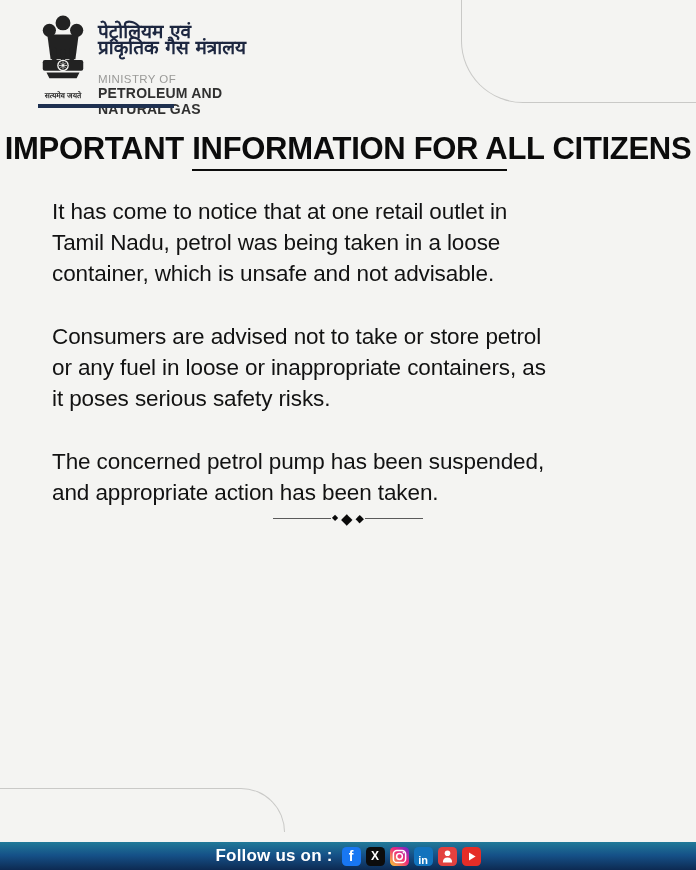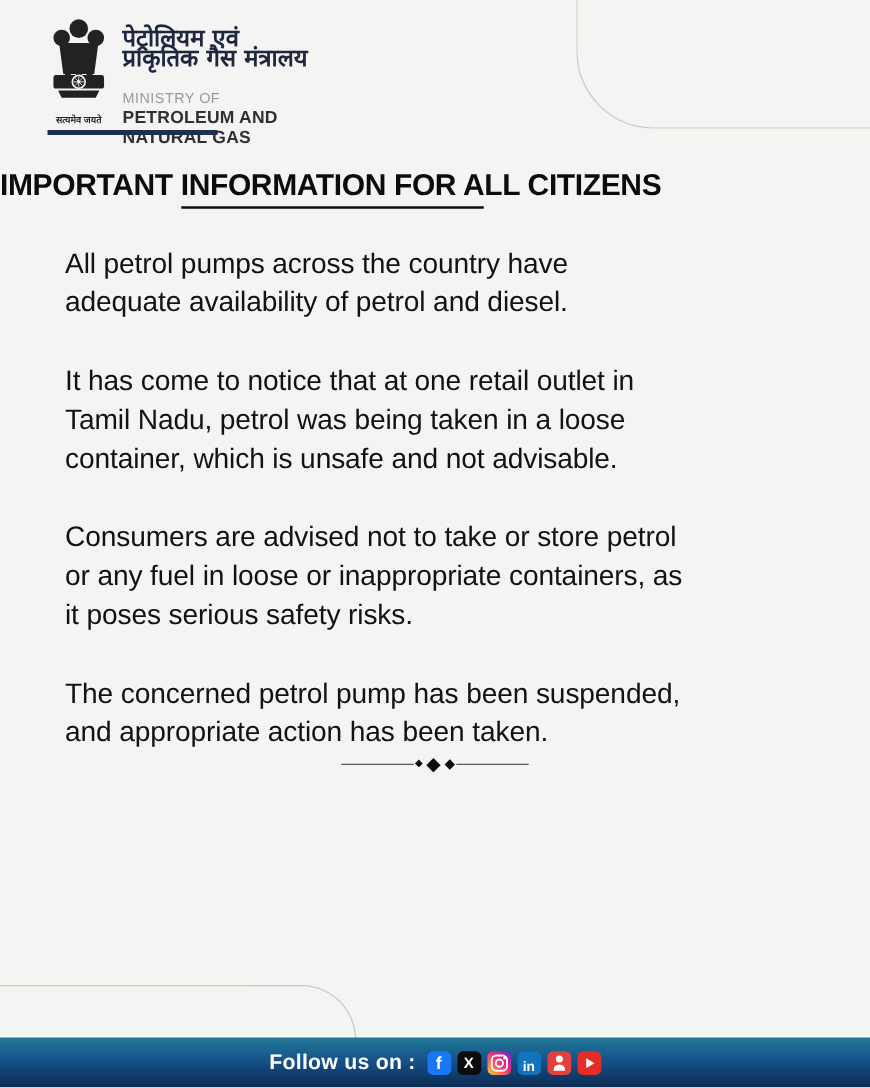--- a/index.html
+++ b/index.html
@@ -46,22 +46,22 @@
     font-size:14px;font-weight:800;color:#303030;
     letter-spacing:.2px;line-height:15.5px;
   }
   .header-rule{
     position:absolute;top:104px;left:38px;
     width:136px;height:3.5px;background:#1e3050;
   }
   
   main{position:absolute;top:133px;left:0;right:0;}
   h1{
-    margin:0;text-align:left;
-    font-size:24px;font-weight:700;letter-spacing:-.3px;
+    margin:0;text-align:center;
+    font-size:31px;font-weight:700;letter-spacing:-.3px;
     line-height:31px;color:#0c0c0c;
   }
   h1 .u{border-bottom:2.5px solid #0c0c0c;padding-bottom:3px;}
   main p{
     margin:32px 0 0 52px;width:608px;
     font-size:22.5px;line-height:31px;font-weight:400;
     color:#121212;white-space:pre-line;letter-spacing:-.1px;
   }
   main p.first{margin-top:31px;}
   
@@ -69,21 +69,21 @@
     margin-top:2px;height:16px;
     display:flex;align-items:center;justify-content:center;
   }
   .divider .line{width:58px;height:1px;background:#5a5a5a;}
   .divider .d{color:#0a0a0a;line-height:1;margin:0 1px;}
   .divider .d.small{font-size:8px;}
   .divider .d.big{font-size:15px;margin:0 2px;}
   .divider .d.med{font-size:11px;}
   
   footer{
-    position:absolute;left:0;right:0;bottom:0;height:40px;
+    position:absolute;left:0;right:0;bottom:0;height:28px;
     background:linear-gradient(180deg,#217a99 0%,#155087 48%,#0d2a52 100%);
     display:flex;align-items:center;justify-content:center;gap:9px;
   }
   .follow-label{color:#ffffff;font-size:17px;font-weight:700;letter-spacing:.2px;}
   .social-row{display:flex;align-items:center;gap:5px;}
   .sicon{
     width:19px;height:19px;border-radius:4.5px;
     display:flex;align-items:center;justify-content:center;
     color:#fff;font-weight:700;cursor:pointer;flex:0 0 auto;
   }
@@ -139,22 +139,20 @@
       <div class="ministry-of">MINISTRY OF</div>
       <div class="ministry-en">PETROLEUM AND</div>
       <div class="ministry-en">NATURAL GAS</div>
     </div>
   </header>
   <div class="header-rule"></div>
 
   <main>
     <h1><span>IMPORTANT </span><span class="u">INFORMATION FOR A</span><span>LL CITIZENS</span></h1>
 
-    <p class="first">All petrol pumps across the country have
-adequate availability of petrol and diesel.</p>
     <p>It has come to notice that at one retail outlet in
 Tamil Nadu, petrol was being taken in a loose
 container, which is unsafe and not advisable.</p>
     <p>Consumers are advised not to take or store petrol
 or any fuel in loose or inappropriate containers, as
 it poses serious safety risks.</p>
     <p>The concerned petrol pump has been suspended,
 and appropriate action has been taken.</p>
 
     <div class="divider">

